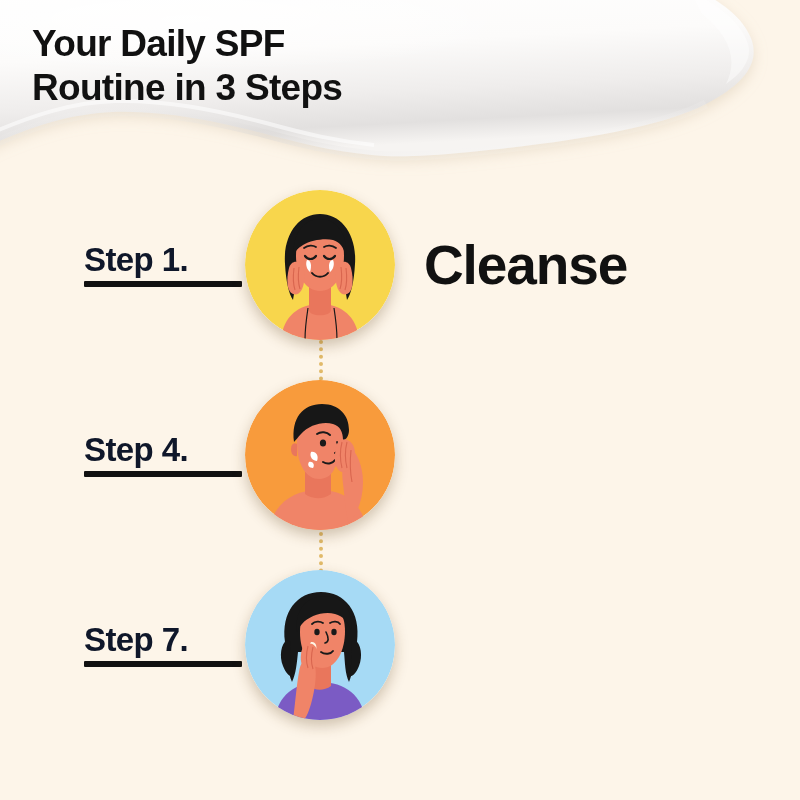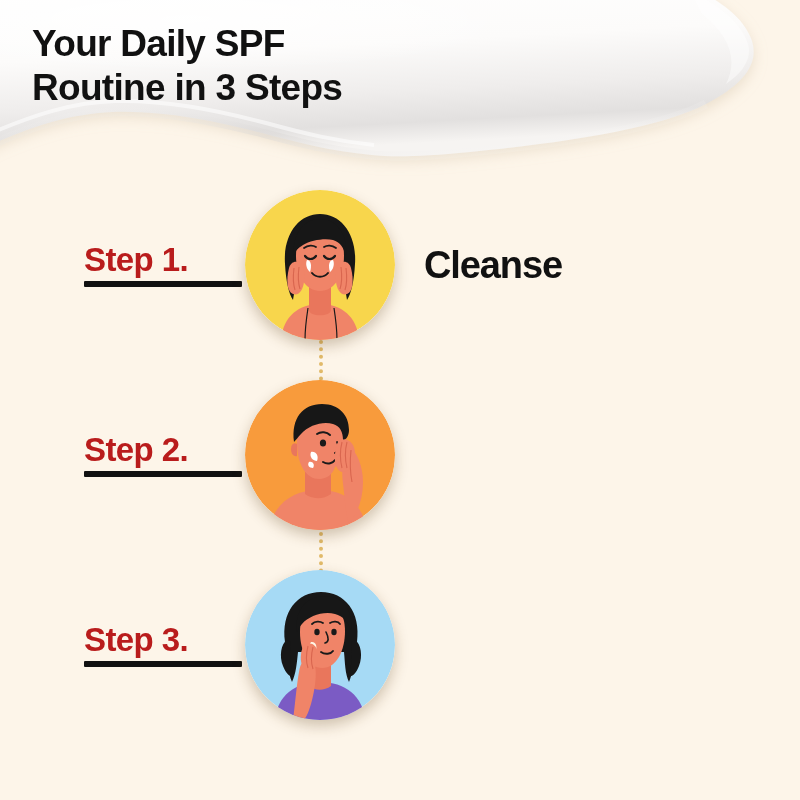--- a/index.html
+++ b/index.html
@@ -72,21 +72,21 @@
     display: flex;
     flex-direction: column;
     align-items: flex-start;
   }
 
   .step-label {
     font-family: "Liberation Sans", sans-serif;
     font-weight: bold;
     font-size: 33px;
     letter-spacing: -0.6px;
-    color: #b91c1c;
+    color: #0f172a;
     line-height: 1;
     padding-bottom: 5px;
   }
 
   .step-underline {
     width: 158px;
     height: 6px;
     background: #111111;
     border-radius: 1px;
   }
@@ -110,21 +110,21 @@
     top: 50%;
     transform: translateY(-50%);
     display: flex;
     flex-direction: column;
     align-items: flex-start;
   }
 
   .step-title {
     font-family: "Liberation Sans", sans-serif;
     font-weight: bold;
-    font-size: 38px;
+    font-size: 55px;
     letter-spacing: -1.1px;
     line-height: 1;
     color: #111111;
   }
 
   .step-desc {
     margin-top: 10px;
     font-family: "Liberation Sans", sans-serif;
     font-weight: 600;
     font-size: 15.5px;
@@ -257,21 +257,21 @@
       </div>
 
       <div class="step-text">
         <span class="step-title">Cleanse</span>
       </div>
     </div>
 
     <div class="step-row">
 
       <div class="step-label-wrap">
-        <span class="step-label">Step 2.</span>
+        <span class="step-label">Step 4.</span>
         <span class="step-underline"></span>
       </div>
 
       <div class="step-circle">
         <svg width="150" height="150" viewBox="0 0 150 150" xmlns="http://www.w3.org/2000/svg">
           <circle cx="75" cy="75" r="75" fill="#F89B3C"></circle>
 
           <path fill="#F08468" d="M24,150 C28,124 48,110 74,110 C100,110 118,124 122,150 Z"></path>
 
           <path fill="#E9765C" d="M60,92 h26 v22 c-8,6 -20,5 -26,0 Z"></path>
@@ -301,21 +301,21 @@
           <path stroke="#D9664F" stroke-width="1.1" fill="none" d="M102,62 C100,70 100,80 102,88"></path>
           <path stroke="#D9664F" stroke-width="1.1" fill="none" d="M106,70 C105,80 105,92 107,102"></path>
         </svg>
       </div>
 
     </div>
 
     <div class="step-row">
 
       <div class="step-label-wrap">
-        <span class="step-label">Step 3.</span>
+        <span class="step-label">Step 7.</span>
         <span class="step-underline"></span>
       </div>
 
       <div class="step-circle">
         <svg width="150" height="150" viewBox="0 0 150 150" xmlns="http://www.w3.org/2000/svg">
           <circle cx="75" cy="75" r="75" fill="#A6DAF5"></circle>
 
           <path fill="#7B5BC4" d="M30,150 C32,126 50,112 75,112 C100,112 118,126 120,150 Z"></path>
 
           <path fill="#E9765C" d="M64,94 h22 v22 c-7,5 -16,5 -22,0 Z"></path>

